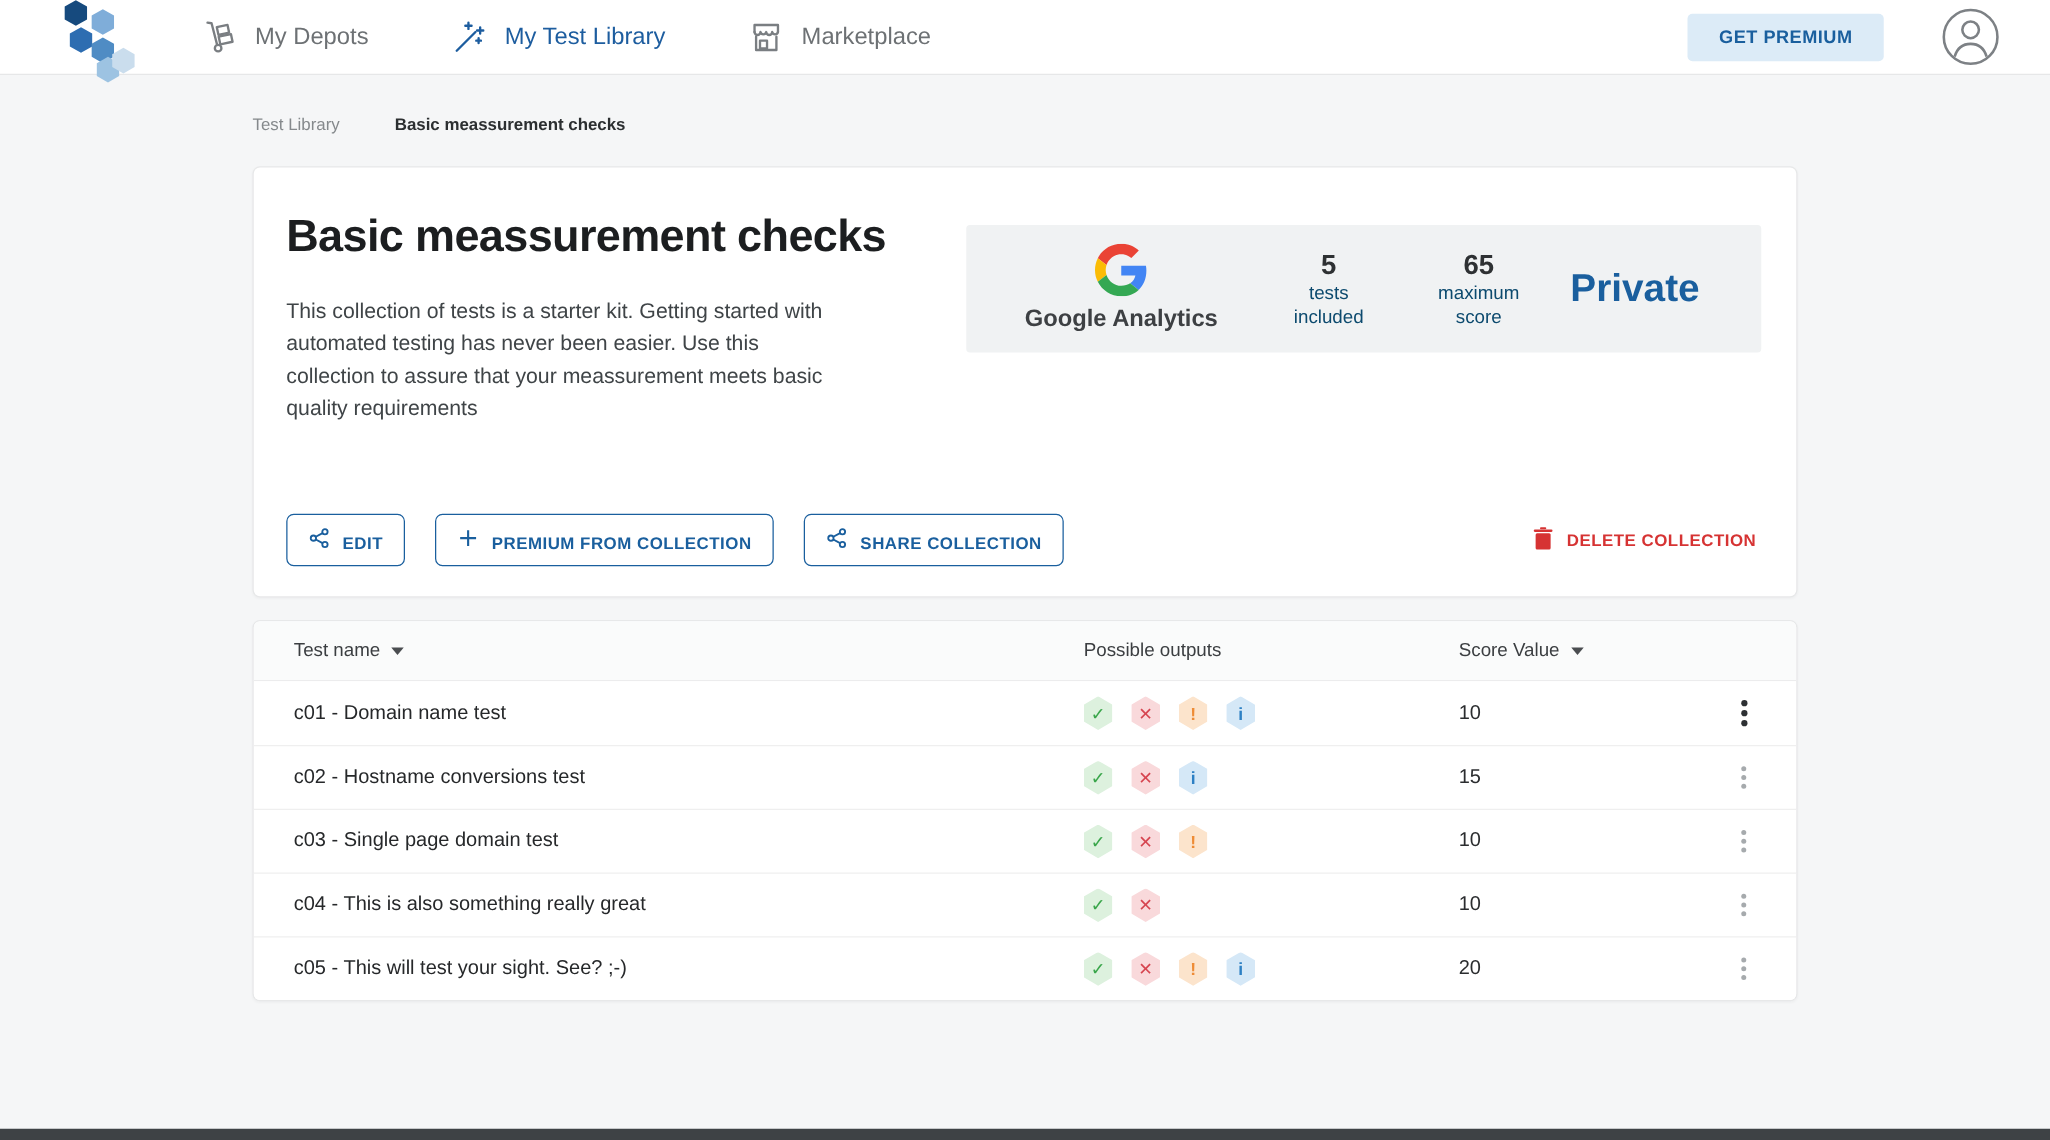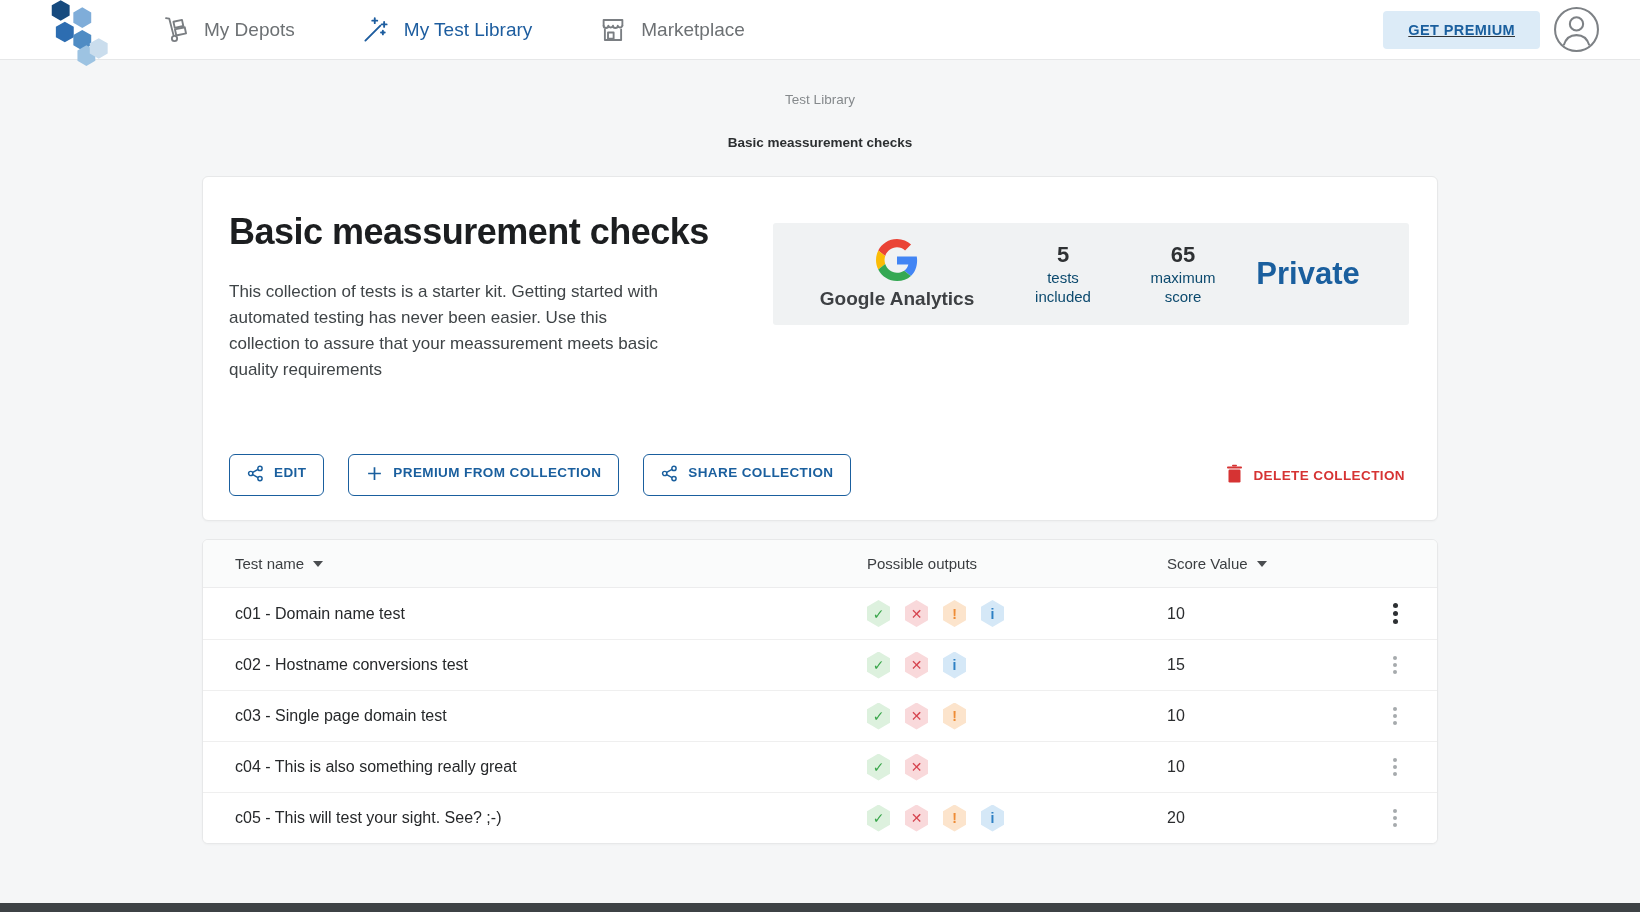--- a/index.html
+++ b/index.html
@@ -17,31 +17,31 @@
   .logo { width:74px; height:70px; margin-right:52px; flex:0 0 auto; }
   nav { display:flex; align-items:center; gap:66px; }
   .nav-item {
     display:flex; align-items:center; gap:13px; cursor:pointer;
     color:#6d7174; font-size:19px; text-decoration:none;
   }
   .nav-item .nav-icon { width:30px; height:30px; display:flex; align-items:center; }
   .nav-item .nav-icon svg { width:30px; height:30px; stroke:#7a7e82; }
   .nav-item.active { color:#1d5d9f; }
   .nav-item.active .nav-icon svg { stroke:#1d5d9f; }
-  .nav-right { margin-left:auto; display:flex; align-items:center; gap:13px;text-decoration:underline; }
+  .nav-right { margin-left:auto; display:flex; align-items:center; gap:46px; }
   .premium-btn {
     background:#dcebf7; color:#1a5f9e; border:none; border-radius:4px;
     font-family:inherit; font-weight:bold; font-size:14.5px; letter-spacing:.4px;
     padding:11px 25px; cursor:pointer;
   }
   .avatar { width:47px; height:47px; cursor:pointer; }
 
   
   .content { width:1236px; margin:0 auto; padding-top:32px; }
-  .breadcrumb { display:flex; gap:28px; align-items:center; padding-left:0; margin-bottom:26px; font-size:13.5px;flex-direction:column; }
+  .breadcrumb { display:flex; gap:44px; align-items:center; padding-left:0; margin-bottom:26px; font-size:13.5px; }
   .crumb-parent { color:#85898c; cursor:pointer; }
   .crumb-current { color:#2c2f31; font-weight:bold; }
 
   .card {
     background:#fff; border:1px solid #e7e8e9; border-radius:6px;
     box-shadow:0 1px 2px rgba(0,0,0,.03);
   }
   .collection-card { padding:28px 28px 24px 26px; min-height:345px; display:flex; flex-direction:column; }
   .card-top { display:flex; align-items:flex-start; }
   .col-left { flex:1 1 auto; padding-top:6px; }
@@ -55,21 +55,21 @@
   .stat-provider { width:212px; display:flex; flex-direction:column; align-items:center; }
   .stat-provider svg { width:42px; height:42px; }
   .provider-label { font-size:19px; font-weight:bold; color:#3d4043; margin-top:3px; }
   .stat { width:120px; text-align:center; line-height:1.25; }
   .stat b { display:block; font-size:22px; color:#2e3133; }
   .stat span { font-size:15px; color:#0c4a6e; display:inline-block; max-width:88px; }
   .visibility { width:130px; text-align:center; font-size:31px; font-weight:bold; color:#1a5f9e; }
 
   .actions { margin-top:auto; display:flex; align-items:center; gap:24px; }
   .btn-outline {
-    display:inline-flex; align-items:flex-start; gap:10px;
+    display:inline-flex; align-items:flex-end; gap:10px;
     border:1px solid #1a5f9e; color:#1a5f9e; background:#fff; border-radius:6px;
     font-family:inherit; font-weight:bold; font-size:13.5px; letter-spacing:.4px;
     padding:10px 17px; cursor:pointer;
   }
   .btn-outline svg { width:17px; height:17px; stroke:#1a5f9e; }
   .btn-delete {
     margin-left:auto; display:inline-flex; align-items:center; gap:10px;
     background:none; border:none; color:#d63333; font-family:inherit;
     font-weight:bold; font-size:13.5px; letter-spacing:.4px; cursor:pointer; padding:8px 4px;
   }

